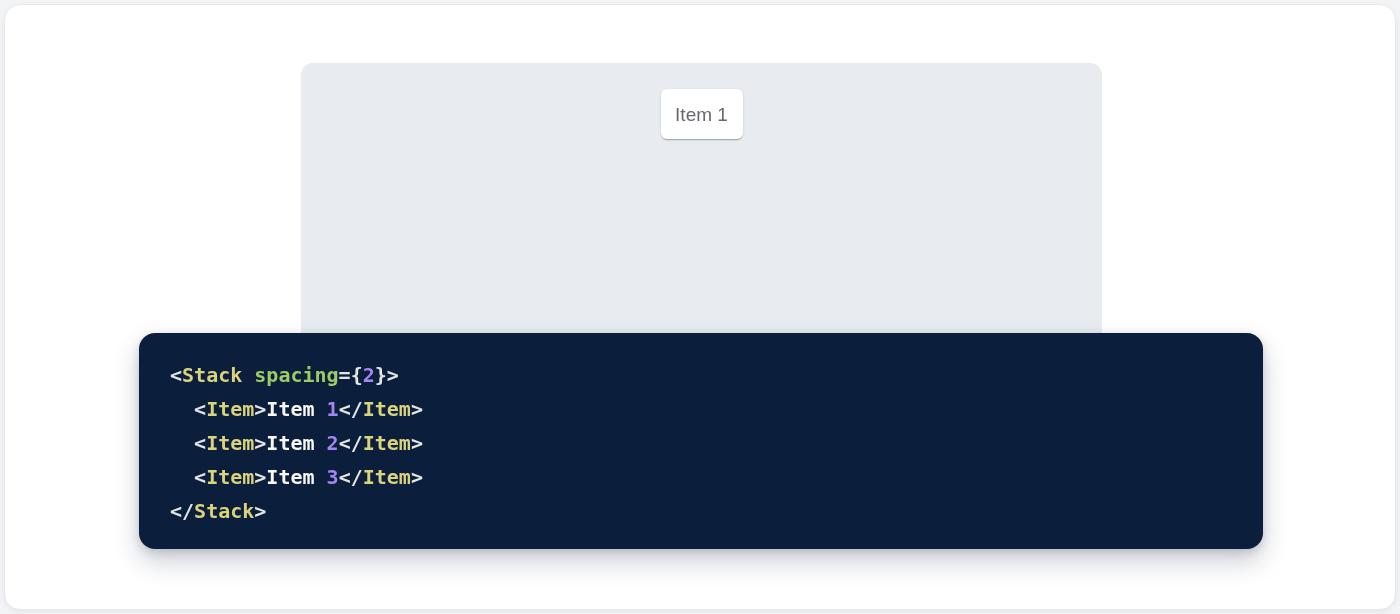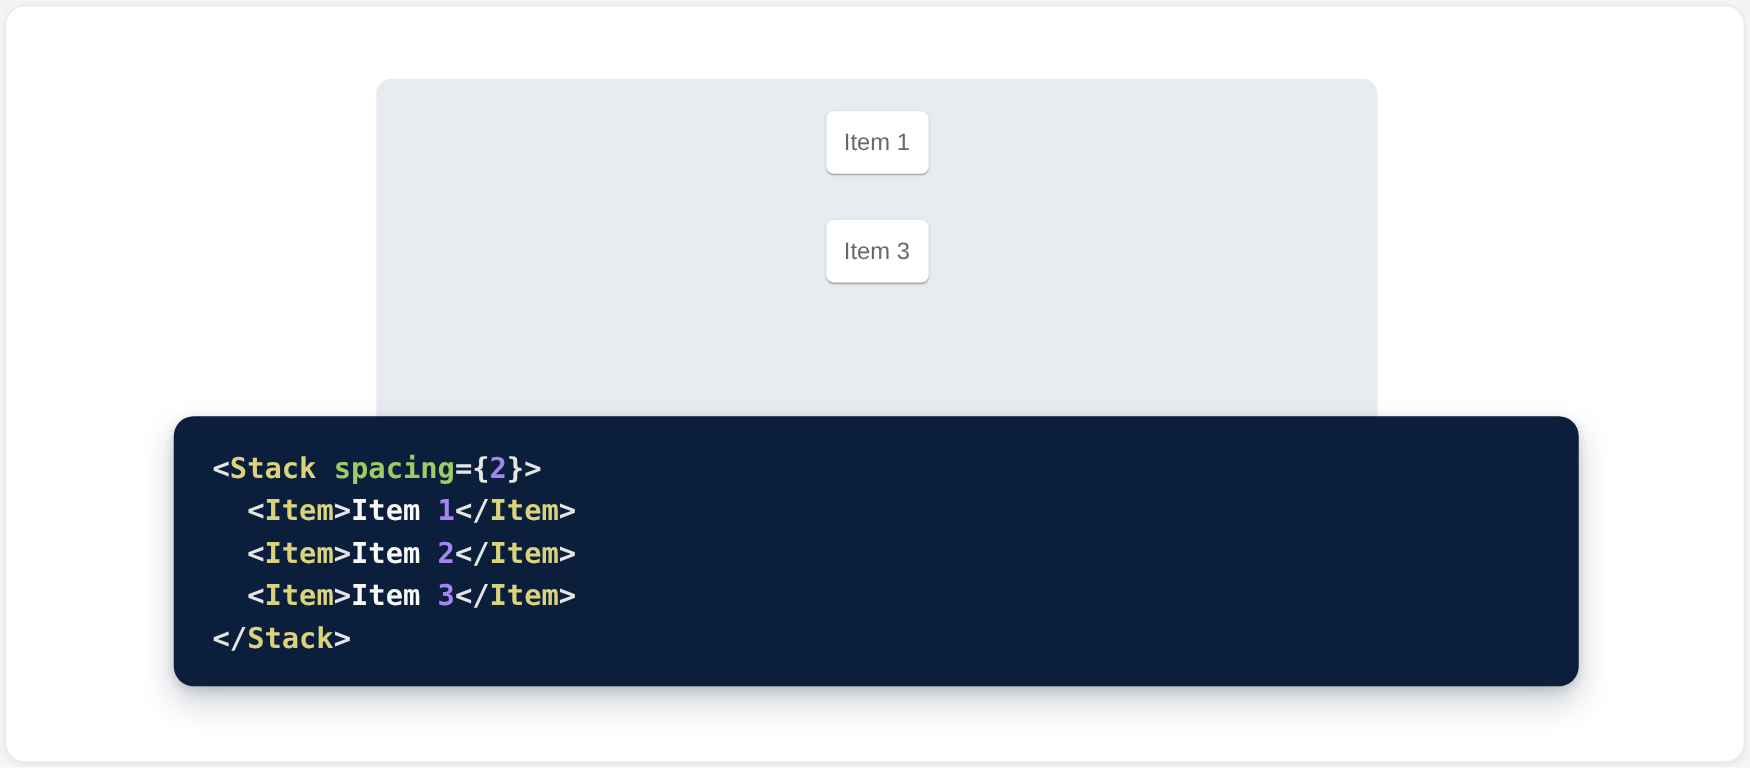--- a/index.html
+++ b/index.html
@@ -29,21 +29,21 @@
     width: 801px;
     height: 330px;
     border-radius: 12px;
     background: var(--panel-bg, #E8ECF1);
   }
   .stack {
     display: flex;
     flex-direction: column;
     align-items: center;
     padding-top: 26px;
-    gap: 37px;
+    gap: 15px;
   }
   .item-card {
     width: 82px;
     height: 50px;
     display: flex;
     align-items: center;
     justify-content: center;
     background: var(--card-bg, #FFFFFF);
     border-radius: 6px;
     box-shadow: 0 2px 1px -1px rgba(0,0,0,0.16), 0 1px 1px 0 rgba(0,0,0,0.10), 0 1px 3px 0 rgba(0,0,0,0.12);
@@ -56,39 +56,38 @@
     position: absolute;
     left: 134px;
     top: 328px;
     width: 1124px;
     height: 216px;
     border-radius: 16px;
     background: var(--code-bg, #0B1F3C);
     padding: 25px 31px;
     box-shadow: 0 12px 26px rgba(12, 28, 56, 0.22), 0 3px 8px rgba(12, 28, 56, 0.14);
     font-family: "DejaVu Sans Mono", monospace;
-    font-size: 23px;
+    font-size: 20px;
     line-height: 34px;
     font-weight: 600;
     color: var(--code-plain, #F8F8F6);
     overflow: hidden;
   }
   .code-line { white-space: pre; }
   .tok-tag        { color: var(--code-tag, #DBD37C); }
   .tok-attr-name  { color: var(--code-attr, #9CCC65); }
   .tok-number     { color: var(--code-number, #A585F2); }
   .tok-punctuation{ color: var(--code-punct, #E4E6E3); }
   .tok-plain      { color: var(--code-plain, #F8F8F6); }
 </style>
 </head>
 <body>
 
 <div class="stage">
   <div class="surface">
     <div class="demo-panel">
       <div class="stack" id="stack">
           <div class="item-card">Item 1</div>
-          <div class="item-card">Item 3</div>
         </div>
     </div>
     <pre class="code-block" id="code"><div class="code-line"><span class="tok tok-punctuation">&lt;</span><span class="tok tok-tag">Stack</span><span class="tok tok-plain"> </span><span class="tok tok-attr-name">spacing</span><span class="tok tok-punctuation">=</span><span class="tok tok-punctuation">{</span><span class="tok tok-number">2</span><span class="tok tok-punctuation">}</span><span class="tok tok-punctuation">&gt;</span></div><div class="code-line"><span class="tok tok-plain">  </span><span class="tok tok-punctuation">&lt;</span><span class="tok tok-tag">Item</span><span class="tok tok-punctuation">&gt;</span><span class="tok tok-plain">Item </span><span class="tok tok-number">1</span><span class="tok tok-punctuation">&lt;/</span><span class="tok tok-tag">Item</span><span class="tok tok-punctuation">&gt;</span></div><div class="code-line"><span class="tok tok-plain">  </span><span class="tok tok-punctuation">&lt;</span><span class="tok tok-tag">Item</span><span class="tok tok-punctuation">&gt;</span><span class="tok tok-plain">Item </span><span class="tok tok-number">2</span><span class="tok tok-punctuation">&lt;/</span><span class="tok tok-tag">Item</span><span class="tok tok-punctuation">&gt;</span></div><div class="code-line"><span class="tok tok-plain">  </span><span class="tok tok-punctuation">&lt;</span><span class="tok tok-tag">Item</span><span class="tok tok-punctuation">&gt;</span><span class="tok tok-plain">Item </span><span class="tok tok-number">3</span><span class="tok tok-punctuation">&lt;/</span><span class="tok tok-tag">Item</span><span class="tok tok-punctuation">&gt;</span></div><div class="code-line"><span class="tok tok-punctuation">&lt;/</span><span class="tok tok-tag">Stack</span><span class="tok tok-punctuation">&gt;</span></div></pre>
   </div>
 </div>
 
 </body></html>

